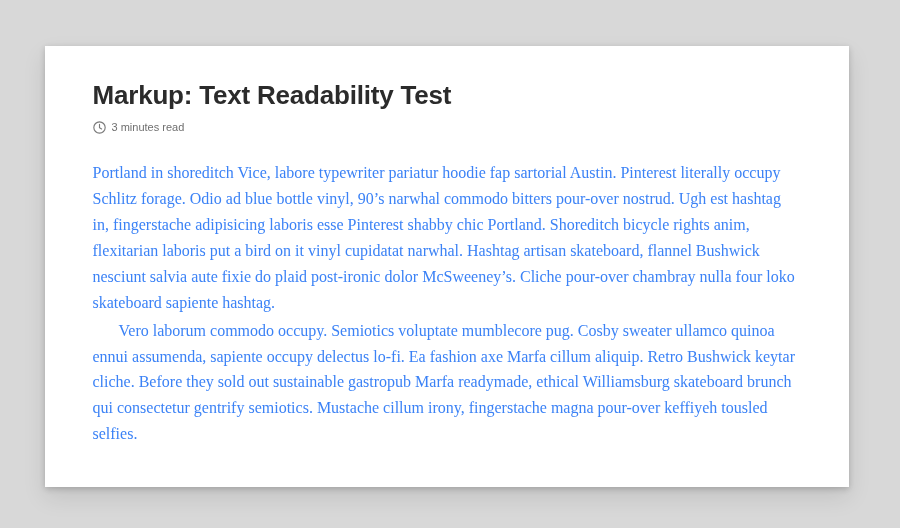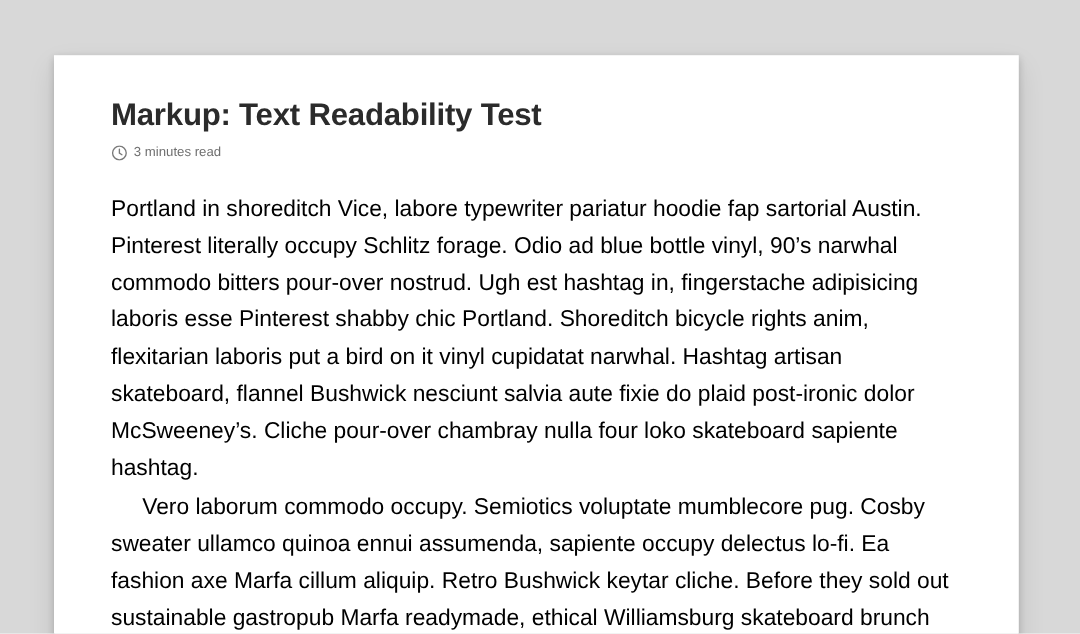--- a/index.html
+++ b/index.html
@@ -50,24 +50,25 @@
     flex: 0 0 auto;
     color: #7a7a7a;
   }
   .clock-icon svg { display: block; }
   .meta-text {
     font-size: 11px;
     color: #6f6f6f;
     line-height: 1;
   }
   .article-body p {
-    font-size: 19px;
+    font-size: 16px;
     line-height: 1.62;
-    color: #000000;
+    color: #3b82f6;
     margin: 0;
+    font-family: Liberation Serif, serif;
   }
   .article-body p + p {
     margin-top: 2px;
     text-indent: 26px;
   }
 </style>
 </head>
 <body>
 
 <div class="page-wrap">

